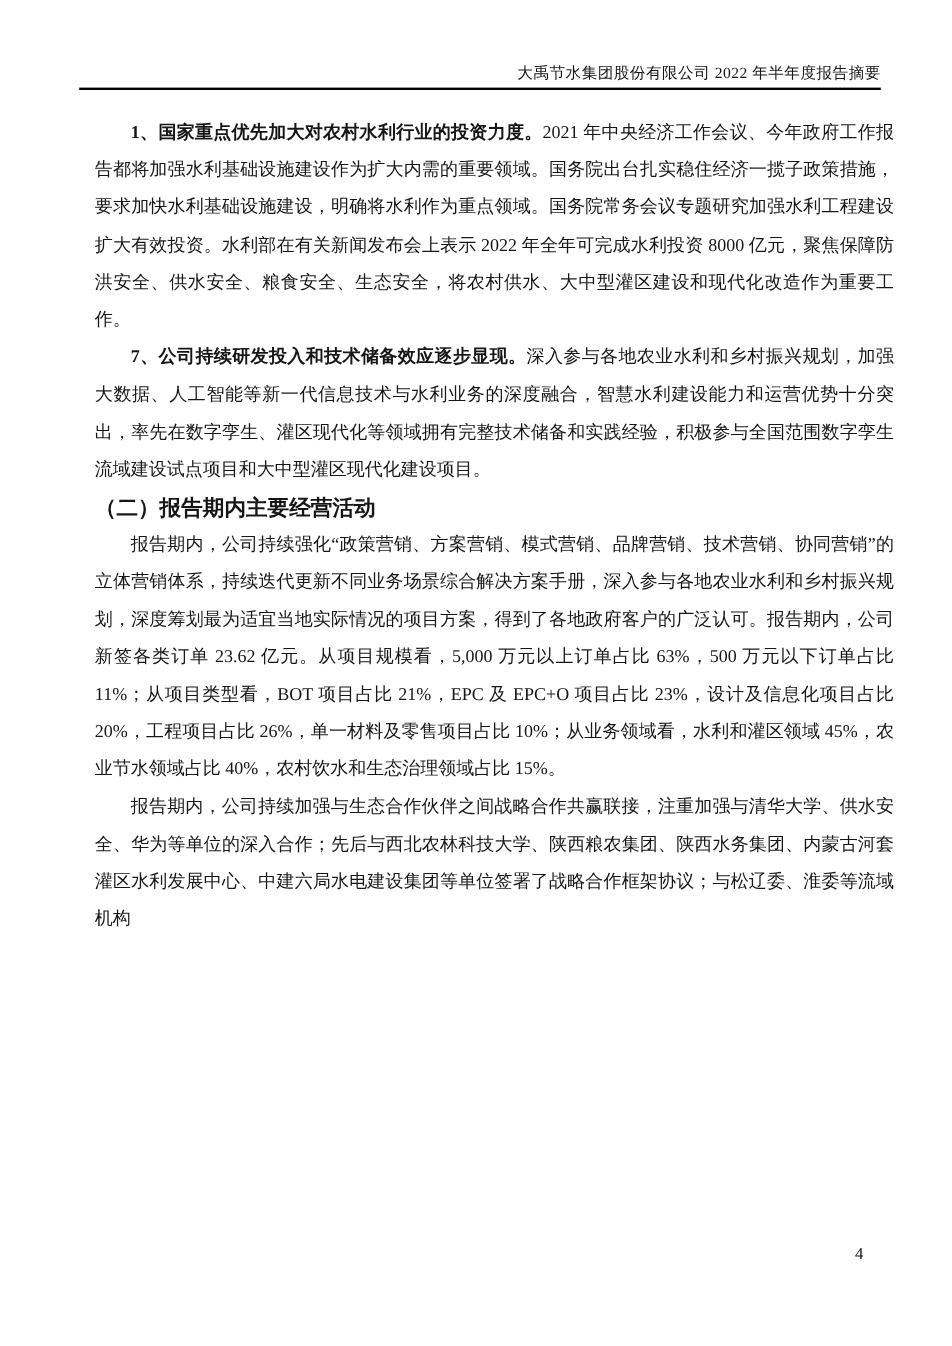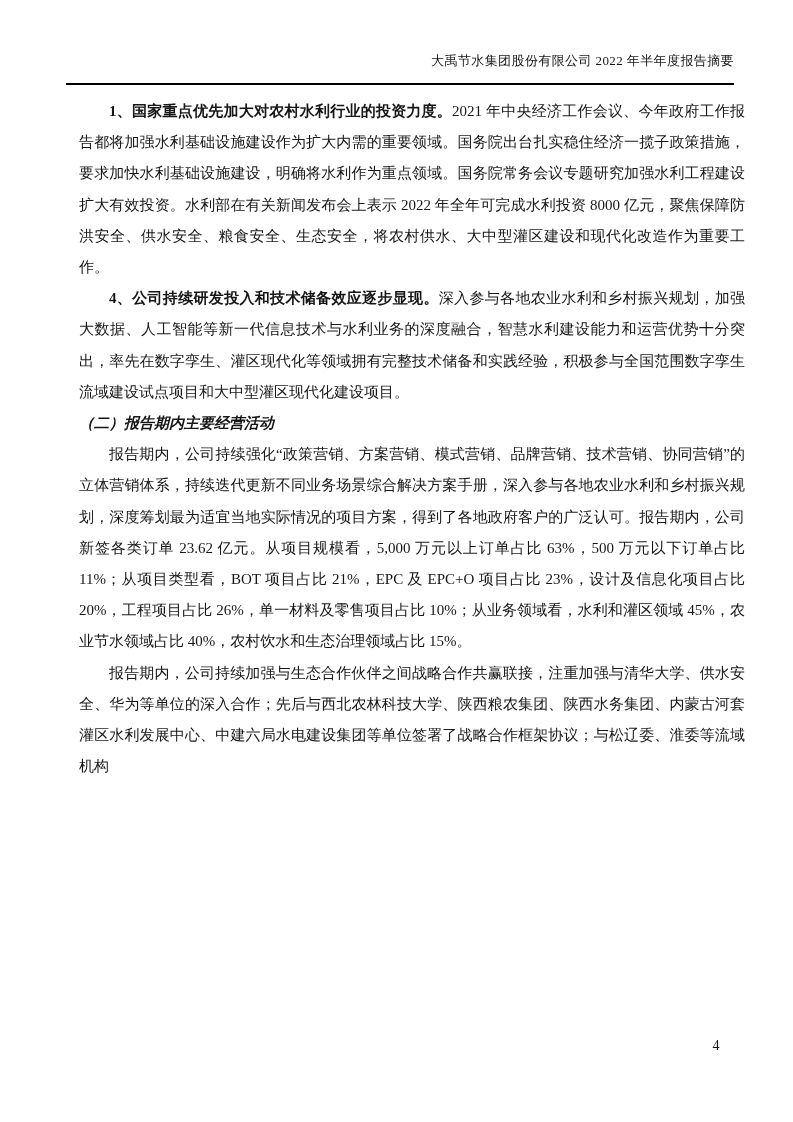--- a/index.html
+++ b/index.html
@@ -18,21 +18,21 @@
     width: 793px; height: 1122px;
   }
   .page-header {
     position: absolute;
     left: 66px;
     top: 52px;
     width: 668px;
     text-align: right;
     font-size: 13px;
     letter-spacing: 0.4px;
-    padding-bottom: 13px;
+    padding-bottom: 3px;
     border-bottom: 2px solid #000000;
     white-space: nowrap;
   }
   .page-body {
     position: absolute;
     left: 79px;
     top: 96px;
     width: 666px;
     font-size: 15px;
     line-height: 31.2px;
@@ -41,25 +41,24 @@
   }
   .para {
     margin: 0;
     text-indent: 2em;
   }
   .para .lead {
     font-weight: bold;
   }
   .heading {
     margin: 0;
-    font-size: 15px;
+    font-size: 18px;
     font-weight: bold;
     text-indent: 0;
     line-height: 31.2px;
-    font-style: italic;
   }
   .page-number {
     position: absolute;
     left: 706px;
     top: 1038px;
     width: 20px;
     text-align: center;
     font-size: 14px;
   }
 </style>
@@ -70,21 +69,21 @@
 
   <header class="page-header">
     <span>大禹节水集团股份有限公司 2022 年半年度报告摘要</span>
   </header>
 
   <main class="page-body">
 
     <p class="para"><span class="lead">1、国家重点优先加大对农村水利行业的投资力度。</span><span>2021 年中央经济工作会议、今年政府工作报告都将加强水利基础设施建设作为扩大内需的重要领域。国务院出台扎实稳住经济一揽子政策措施，要求加快水利基础设施建设，明确将水利作为重点领域。国务院常务会议专题研究加强水利工程建设扩大有效投资。水利部在有关新闻发布会上表示 2022 年全年可完成水利投资 8000 亿元，聚焦保障防洪安全、供水安全、粮食安全、生态安全，将农村供水、大中型灌区建设和现代化改造作为重要工作。</span></p>
 
 
-    <p class="para"><span class="lead">4、公司持续研发投入和技术储备效应逐步显现。</span><span>深入参与各地农业水利和乡村振兴规划，加强大数据、人工智能等新一代信息技术与水利业务的深度融合，智慧水利建设能力和运营优势十分突出，率先在数字孪生、灌区现代化等领域拥有完整技术储备和实践经验，积极参与全国范围数字孪生流域建设试点项目和大中型灌区现代化建设项目。</span></p>
+    <p class="para"><span class="lead">7、公司持续研发投入和技术储备效应逐步显现。</span><span>深入参与各地农业水利和乡村振兴规划，加强大数据、人工智能等新一代信息技术与水利业务的深度融合，智慧水利建设能力和运营优势十分突出，率先在数字孪生、灌区现代化等领域拥有完整技术储备和实践经验，积极参与全国范围数字孪生流域建设试点项目和大中型灌区现代化建设项目。</span></p>
 
     <h3 class="heading">（二）报告期内主要经营活动</h3>
 
 
 
     <p class="para"><span>报告期内，公司持续强化“政策营销、方案营销、模式营销、品牌营销、技术营销、协同营销”的立体营销体系，持续迭代更新不同业务场景综合解决方案手册，深入参与各地农业水利和乡村振兴规划，深度筹划最为适宜当地实际情况的项目方案，得到了各地政府客户的广泛认可。报告期内，公司新签各类订单 23.62 亿元。从项目规模看，5,000 万元以上订单占比 63%，500 万元以下订单占比 11%；从项目类型看，BOT 项目占比 21%，EPC 及 EPC+O 项目占比 23%，设计及信息化项目占比 20%，工程项目占比 26%，单一材料及零售项目占比 10%；从业务领域看，水利和灌区领域 45%，农业节水领域占比 40%，农村饮水和生态治理领域占比 15%。</span></p>
 
     <p class="para"><span>报告期内，公司持续加强与生态合作伙伴之间战略合作共赢联接，注重加强与清华大学、供水安全、华为等单位的深入合作；先后与西北农林科技大学、陕西粮农集团、陕西水务集团、内蒙古河套灌区水利发展中心、中建六局水电建设集团等单位签署了战略合作框架协议；与松辽委、淮委等流域机构</span></p>
 
   </main>

